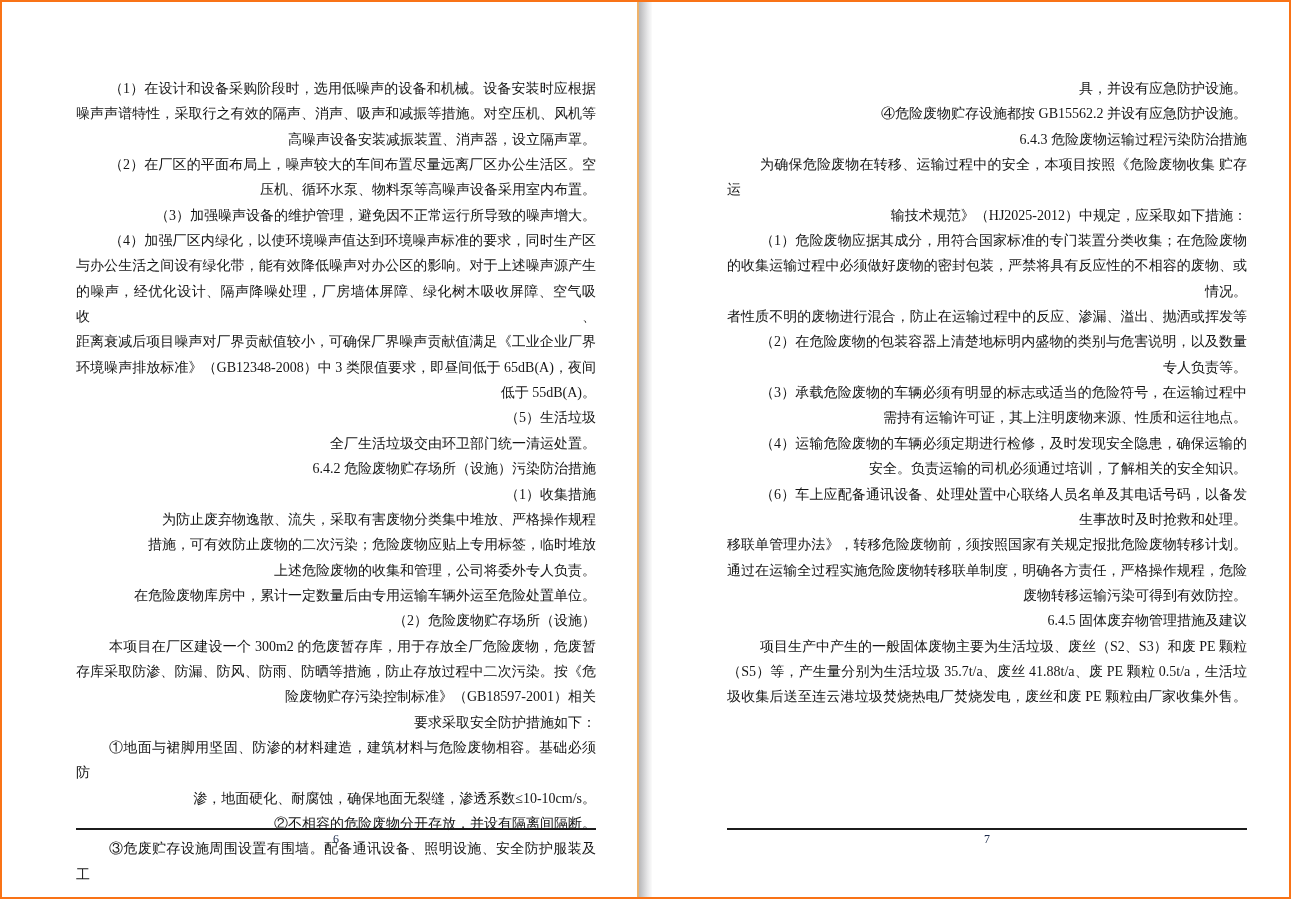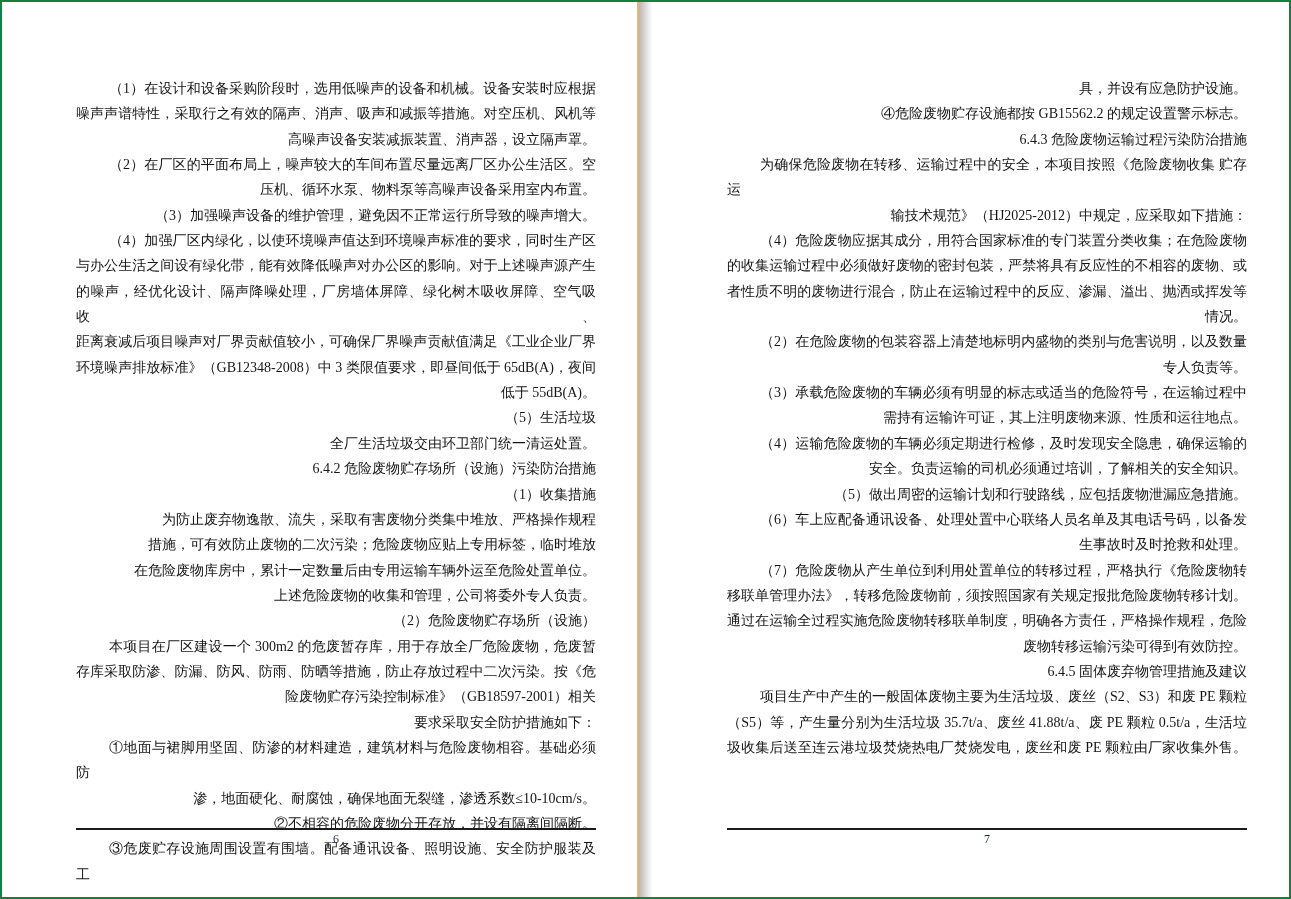--- a/index.html
+++ b/index.html
@@ -5,21 +5,21 @@
   html, body {
     margin: 0;
     padding: 0;
     background: #ffffff;
   }
   .canvas {
     position: relative;
     width: 1291px;
     height: 899px;
     box-sizing: border-box;
-    border: 2px solid #15803d;
+    border: 2px solid #f97316;
     background: #ffffff;
     overflow: hidden;
     font-family: "Liberation Serif", "DejaVu Serif", serif;
     color: #151515;
   }
   .page {
     position: absolute;
     top: 0;
     height: 895px;
     background: #ffffff;
@@ -104,22 +104,22 @@
         <div class="line fill">的噪声，经优化设计、隔声降噪处理，厂房墙体屏障、绿化树木吸收屏障、空气吸收、</div>
         <div class="line fill">距离衰减后项目噪声对厂界贡献值较小，可确保厂界噪声贡献值满足《工业企业厂界</div>
         <div class="line fill">环境噪声排放标准》（GB12348-2008）中 3 类限值要求，即昼间低于 65dB(A)，夜间</div>
         <div class="line">低于 55dB(A)。</div>
         <div class="line indent">（5）生活垃圾</div>
         <div class="line indent">全厂生活垃圾交由环卫部门统一清运处置。</div>
         <div class="line indent">6.4.2 危险废物贮存场所（设施）污染防治措施</div>
         <div class="line indent">（1）收集措施</div>
         <div class="line indent">为防止废弃物逸散、流失，采取有害废物分类集中堆放、严格操作规程</div>
         <div class="line indent">措施，可有效防止废物的二次污染；危险废物应贴上专用标签，临时堆放</div>
+        <div class="line indent">上述危险废物的收集和管理，公司将委外专人负责。</div>
         <div class="line indent">在危险废物库房中，累计一定数量后由专用运输车辆外运至危险处置单位。</div>
-        <div class="line indent">上述危险废物的收集和管理，公司将委外专人负责。</div>
         <div class="line indent">（2）危险废物贮存场所（设施）</div>
         <div class="line indent fill">本项目在厂区建设一个 300m2 的危废暂存库，用于存放全厂危险废物，危废暂</div>
         <div class="line fill">存库采取防渗、防漏、防风、防雨、防晒等措施，防止存放过程中二次污染。按《危</div>
         <div class="line">险废物贮存污染控制标准》（GB18597-2001）相关</div>
         <div class="line indent">要求采取安全防护措施如下：</div>
         <div class="line indent fill">①地面与裙脚用坚固、防渗的材料建造，建筑材料与危险废物相容。基础必须防</div>
         <div class="line">渗，地面硬化、耐腐蚀，确保地面无裂缝，渗透系数≤10-10cm/s。</div>
         <div class="line indent">②不相容的危险废物分开存放，并设有隔离间隔断。</div>
         <div class="line indent fill">③危废贮存设施周围设置有围墙。配备通讯设备、照明设施、安全防护服装及工</div>
       </div>
@@ -127,38 +127,36 @@
     <div class="page-number">6</div>
   </div>
 
   <div class="page-gap">
     <div class="gap-edge"></div>
   </div>
 
   <div class="page page-right">
     <div class="text-block">
         <div class="line">具，并设有应急防护设施。</div>
-        <div class="line indent">④危险废物贮存设施都按 GB15562.2 的规定设置警示标志。</div>
+        <div class="line indent">④危险废物贮存设施都按 GB15562.2 并设有应急防护设施。</div>
         <div class="line indent">6.4.3 危险废物运输过程污染防治措施</div>
         <div class="line indent fill">为确保危险废物在转移、运输过程中的安全，本项目按照《危险废物收集 贮存 运</div>
         <div class="line">输技术规范》（HJ2025-2012）中规定，应采取如下措施：</div>
-        <div class="line indent fill">（4）危险废物应据其成分，用符合国家标准的专门装置分类收集；在危险废物</div>
+        <div class="line indent fill">（1）危险废物应据其成分，用符合国家标准的专门装置分类收集；在危险废物</div>
         <div class="line fill">的收集运输过程中必须做好废物的密封包装，严禁将具有反应性的不相容的废物、或</div>
+        <div class="line">情况。</div>
         <div class="line fill">者性质不明的废物进行混合，防止在运输过程中的反应、渗漏、溢出、抛洒或挥发等</div>
-        <div class="line">情况。</div>
         <div class="line indent fill">（2）在危险废物的包装容器上清楚地标明内盛物的类别与危害说明，以及数量</div>
         <div class="line">专人负责等。</div>
         <div class="line indent fill">（3）承载危险废物的车辆必须有明显的标志或适当的危险符号，在运输过程中</div>
         <div class="line">需持有运输许可证，其上注明废物来源、性质和运往地点。</div>
         <div class="line indent fill">（4）运输危险废物的车辆必须定期进行检修，及时发现安全隐患，确保运输的</div>
         <div class="line">安全。负责运输的司机必须通过培训，了解相关的安全知识。</div>
-        <div class="line indent">（5）做出周密的运输计划和行驶路线，应包括废物泄漏应急措施。</div>
         <div class="line indent fill">（6）车上应配备通讯设备、处理处置中心联络人员名单及其电话号码，以备发</div>
         <div class="line">生事故时及时抢救和处理。</div>
-        <div class="line indent fill">（7）危险废物从产生单位到利用处置单位的转移过程，严格执行《危险废物转</div>
         <div class="line fill">移联单管理办法》，转移危险废物前，须按照国家有关规定报批危险废物转移计划。</div>
         <div class="line fill">通过在运输全过程实施危险废物转移联单制度，明确各方责任，严格操作规程，危险</div>
         <div class="line">废物转移运输污染可得到有效防控。</div>
         <div class="line indent">6.4.5 固体废弃物管理措施及建议</div>
         <div class="line indent fill">项目生产中产生的一般固体废物主要为生活垃圾、废丝（S2、S3）和废 PE 颗粒</div>
         <div class="line fill">（S5）等，产生量分别为生活垃圾 35.7t/a、废丝 41.88t/a、废 PE 颗粒 0.5t/a，生活垃</div>
         <div class="line fill">圾收集后送至连云港垃圾焚烧热电厂焚烧发电，废丝和废 PE 颗粒由厂家收集外售。</div>
       </div>
     <div class="footer-rule"></div>
     <div class="page-number">7</div>

